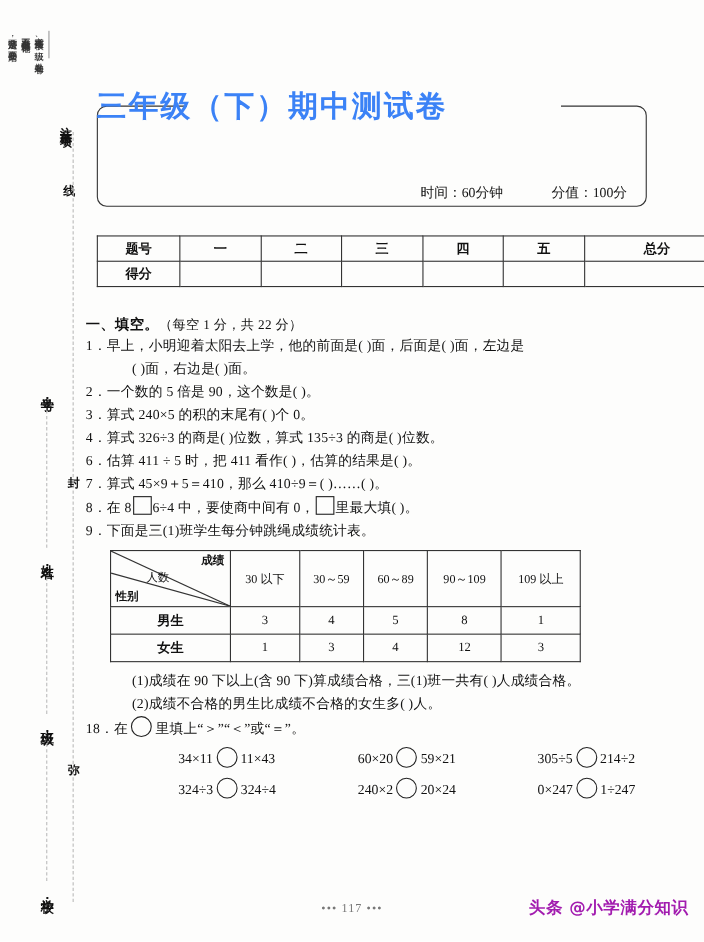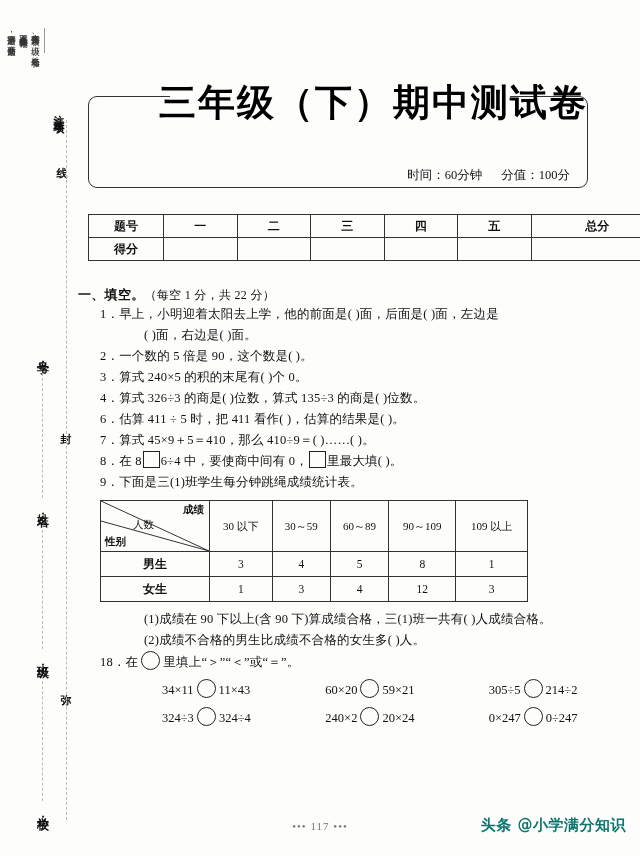--- a/index.html
+++ b/index.html
@@ -123,35 +123,35 @@
   .title-mask {
     position: absolute;
     left: 82px; top: -13px;
     width: 340px; height: 26px;
     background: #fdfdfc;
   }
   .title-text {
     position: absolute;
     left: 0; top: -18px;
     width: 500px;
-    text-align: right;
+    text-align: left;
     font-family: "DejaVu Sans", "Liberation Sans", sans-serif;
-    font-size: 37px;
+    font-size: 27px;
     font-weight: bold;
     letter-spacing: 2px;
-    color: #000000;
+    color: #3b82f6;
   }
   .title-meta {
     position: absolute;
     right: 18px;
     bottom: 4px;
     font-size: 12.5px;
     color: #111;
     display: flex;
-    gap: 19px;
+    gap: 44px;
   }
 
   
   .score-table {
     position: absolute;
     left: 88px; top: 214px;
     width: 576px;
     border-collapse: collapse;
     border-radius: 11px;
   }
@@ -179,24 +179,23 @@
     letter-spacing: 0.3px;
   }
   .sec-head .pts {
     font-weight: normal;
     font-size: 12px;
   }
   .q {
     font-size: 12.5px;
     line-height: 21px;
     color: #111;
-    margin-left: 22px;
     letter-spacing: 0.2px;
   }
-  .q-indent { margin-left: 66px; }
+  .q-indent { margin-left: 42px; }
   .sq {
     display: inline-block;
     width: 15px; height: 15px;
     border: 1.2px solid #222;
     vertical-align: -3px;
     margin: 0 1px;
   }
   .circ {
     display: inline-block;
     width: 17px; height: 17px;
@@ -277,21 +276,21 @@
     color: #777;
     letter-spacing: 1px;
   }
   .watermark {
     position: absolute;
     right: 14px;
     top: 0;
     font-family: "DejaVu Sans", "Liberation Sans", sans-serif;
     font-size: 15px;
     font-weight: bold;
-    color: #0f766e;
+    color: #a21caf;
     letter-spacing: 0.5px;
   }
 </style>
 </head>
 <body>
 
 <div class="page">
 
   <div class="left-margin">
 
@@ -433,21 +432,21 @@
         </div>
       </div>
       <div class="cmp-row">
         <div class="cmp-cell">
           <span>324÷3</span><span class="circ"></span><span>324÷4</span>
         </div>
         <div class="cmp-cell">
           <span>240×2</span><span class="circ"></span><span>20×24</span>
         </div>
         <div class="cmp-cell">
-          <span>0×247</span><span class="circ"></span><span>0÷247</span>
+          <span>0×247</span><span class="circ"></span><span>1÷247</span>
         </div>
       </div>
     </div>
 
   </div>
 
   <div class="footer">
     <div class="page-num">••• 117 •••</div>
     <div class="watermark">头条 @小学满分知识</div>
   </div>

